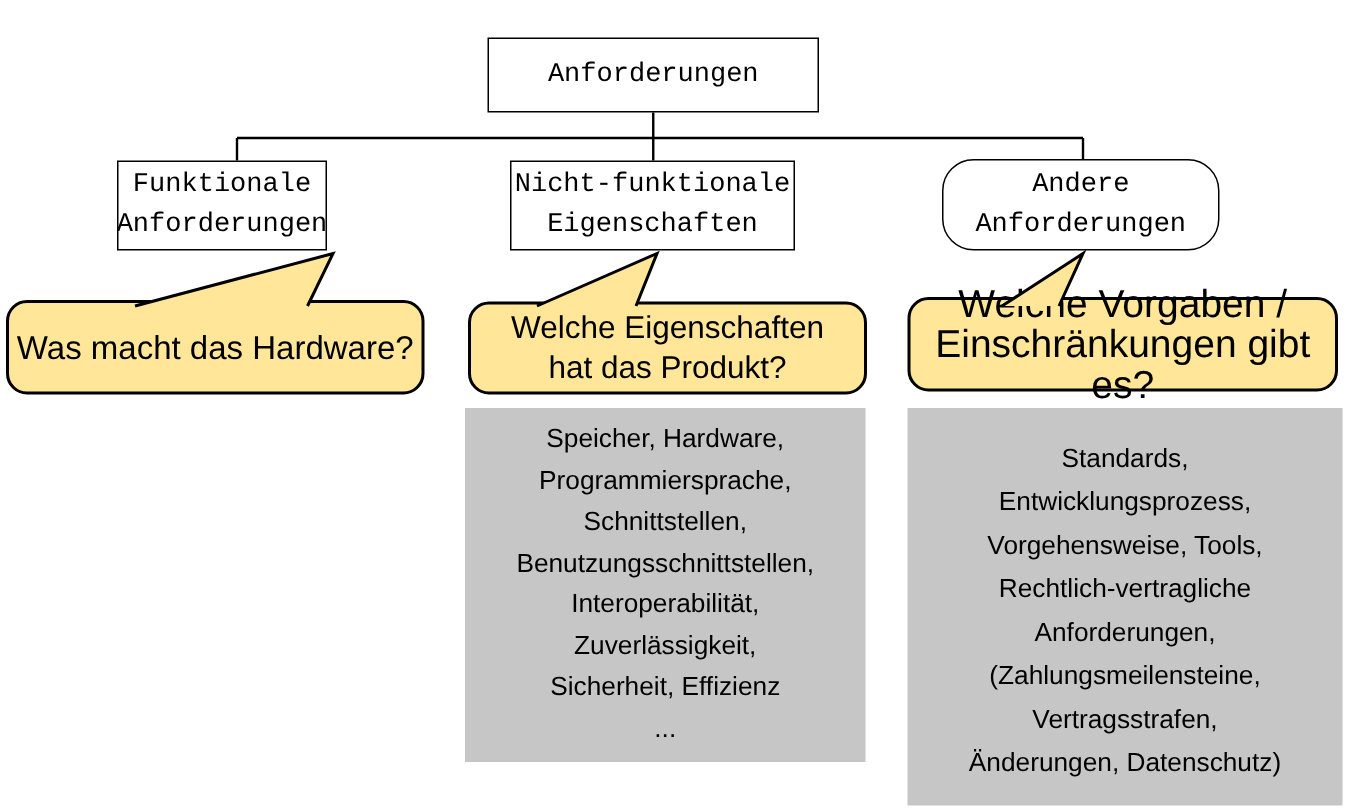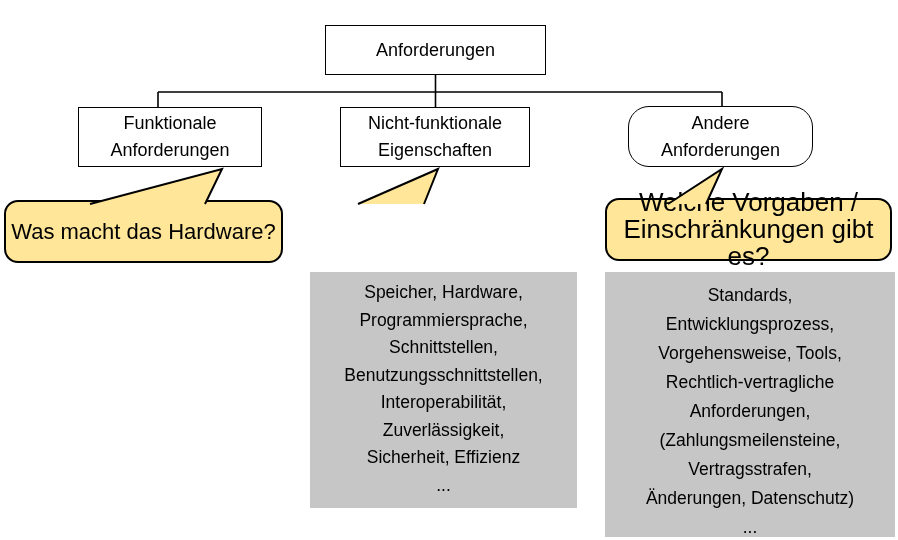--- a/index.html
+++ b/index.html
@@ -18,24 +18,25 @@
   }
   .node {
     position: absolute;
     background: var(--box-fill, #fff);
     border: 1.5px solid var(--box-border, #000);
     display: flex;
     align-items: center;
     justify-content: center;
     text-align: center;
     box-sizing: border-box;
+    font-family: Liberation Mono, monospace;
   }
   .node .ml { font-size: 18px; line-height: 27px; }
   .root-node { left: 325px; top: 25px; width: 221px; height: 50px; }
-  .branch-1 { left: 78px;  top: 107px; width: 184px; height: 60px; text-align: center; }
+  .branch-1 { left: 78px;  top: 107px; width: 140px; height: 60px; text-align: center; }
   .branch-2 { left: 340px; top: 107px; width: 190px; height: 60px; }
   .branch-3 { left: 628px; top: 106px; width: 185px; height: 61px; border-radius: 21px; }
 
   .bubble {
     position: absolute;
     background: var(--bubble-fill, #FFE699);
     border: 2px solid var(--bubble-border, #000);
     border-radius: 14px;
     display: flex;
     align-items: center;
@@ -53,21 +54,21 @@
 
   .panel {
     position: absolute;
     background: var(--panel-fill, #C6C6C6);
     text-align: center;
     box-sizing: border-box;
   }
   .panel .ml { font-size: 17.5px; }
   .panel-2 { left: 310px; top: 272px; width: 267px; height: 236px; padding-top: 7px; }
   .panel-2 .ml { line-height: 27.5px; }
-  .panel-3 { left: 605px; top: 272px; width: 290px; height: 265px; padding-top: 9px; }
+  .panel-3 { left: 605px; top: 272px; width: 290px; height: 265px; padding-top: 19px; }
   .panel-3 .ml { line-height: 29px; }
 
   .ml { white-space: pre-line; }
 
   svg.overlay {
     position: absolute;
     left: 0; top: 0;
     width: 898px; height: 540px;
     pointer-events: none;
   }
@@ -127,20 +128,24 @@
 (Zahlungsmeilensteine,
 Vertragsstrafen,
 Änderungen, Datenschutz)
 ...</div>
   </div>
 
   <div class="bubble bubble-1">
     <div class="ml">Was macht das Hardware?</div>
   </div>
 
+  <div class="bubble bubble-2">
+    <div class="ml">Welche Eigenschaften
+hat das Produkt?</div>
+  </div>
 
   <div class="bubble bubble-3">
     <div class="ml">Welche Vorgaben /
 Einschränkungen gibt es?</div>
   </div>
 
   <svg class="overlay" viewBox="0 0 898 540" xmlns="http://www.w3.org/2000/svg">
 
     <path class="connector" d="M 435.5 75 V 92"></path>
     <path class="connector" d="M 158 92 H 722"></path>

